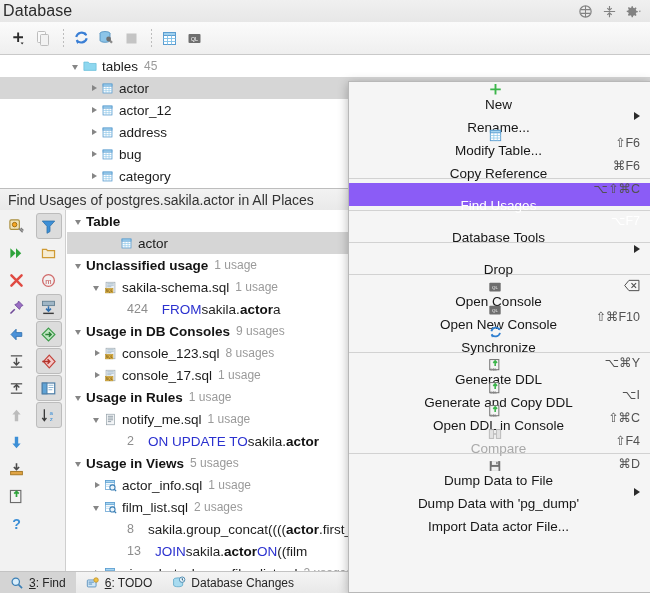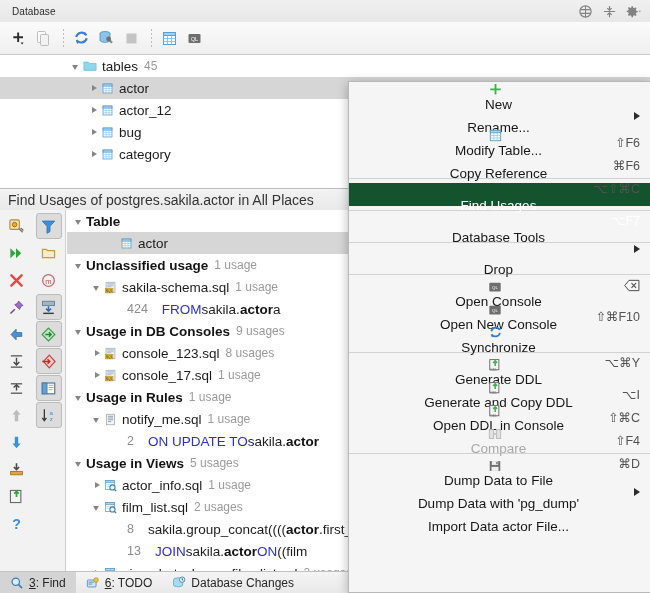--- a/index.html
+++ b/index.html
@@ -11,21 +11,21 @@
   }
   .app{position:relative;width:650px;height:593px;overflow:hidden;background:#ffffff;}
 
   
   .titlebar{
     position:absolute;left:0;top:0;width:650px;height:22px;
     background:linear-gradient(#f0f0f0,#e7e7e7);
     border-bottom:1px solid #c6c6c6;
     display:flex;align-items:center;
   }
-  .titlebar .title{padding-left:12px;font-size:10px;color:#2b2b2b;letter-spacing:.1px;}
+  .titlebar .title{padding-left:3px;font-size:16px;color:#2b2b2b;letter-spacing:.1px;}
   .titlebar .tb-actions{margin-left:auto;display:flex;align-items:center;gap:9px;padding-right:9px;}
   .tbicon{width:15px;height:15px;display:block;opacity:.72;}
 
   
   .toolbar{
     position:absolute;left:0;top:22px;width:650px;height:33px;
     background:linear-gradient(#fbfbfb,#efefef);
     border-bottom:1px solid #c9c9c9;
     display:flex;align-items:center;padding-left:7px;box-sizing:border-box;
   }
@@ -89,21 +89,21 @@
   .sitem u{text-decoration:underline;}
 
   
   .ctxmenu{
     position:absolute;left:348px;top:81px;width:302px;height:512px;
     background:#f5f5f5;border:1px solid #b8b8b8;border-right:none;
     box-shadow:0 2px 10px rgba(0,0,0,.28);
     box-sizing:border-box;overflow:hidden;
   }
   .mi{height:23px;display:flex;align-items:center;padding:0 10px 0 8px;font-size:13.5px;color:#171717;white-space:nowrap;flex-direction:column;}
-  .mi.sel{background:#14532d;color:#ffffff;}
+  .mi.sel{background:#8b5cf6;color:#ffffff;}
   .mi.disabled{color:#a9a9a9;}
   .mi .mico{width:15px;height:15px;margin-right:7px;flex:0 0 15px;display:flex;align-items:center;justify-content:center;}
   .mi .mlabel{flex:0 0 auto;}
   .mi .mkey{margin-left:auto;color:#525252;font-size:12.5px;padding-left:22px;}
   .mi.sel .mkey{color:#ffffff;}
   .mi .msub{margin-left:auto;padding-left:22px;}
   .msub i{display:block;width:0;height:0;border-left:6px solid #2b2b2b;
           border-top:4px solid transparent;border-bottom:4px solid transparent;}
   .msep{height:1px;background:#d2d2d2;margin:4px 0;}
 </style>
@@ -223,20 +223,32 @@
         <div class="dbrow">
           <span style="width: 88px; flex: 0 0 88px;"></span>
           <span class="arrow right"></span>
           <span style="display: inline-flex; align-items: center; justify-content: center; width: 13px; height: 13px; flex: 0 0 13px; margin-right: 5px;">
             <svg viewBox="0 0 16 16" width="13" height="13">
         <rect x="2.5" y="2.5" width="11" height="11" fill="#fff" stroke="#5b9dd0"></rect>
         <rect x="2.5" y="2.5" width="11" height="2.6" fill="#a6d5f0" stroke="#5b9dd0"></rect>
         <path d="M6.2 5.1v8.4M9.9 5.1v8.4M2.5 8h11M2.5 10.7h11" stroke="#8ec8ea" stroke-width=".8"></path>
             </svg>
           </span>
+          <span>address</span>
+        </div>
+        <div class="dbrow">
+          <span style="width: 88px; flex: 0 0 88px;"></span>
+          <span class="arrow right"></span>
+          <span style="display: inline-flex; align-items: center; justify-content: center; width: 13px; height: 13px; flex: 0 0 13px; margin-right: 5px;">
+            <svg viewBox="0 0 16 16" width="13" height="13">
+        <rect x="2.5" y="2.5" width="11" height="11" fill="#fff" stroke="#5b9dd0"></rect>
+        <rect x="2.5" y="2.5" width="11" height="2.6" fill="#a6d5f0" stroke="#5b9dd0"></rect>
+        <path d="M6.2 5.1v8.4M9.9 5.1v8.4M2.5 8h11M2.5 10.7h11" stroke="#8ec8ea" stroke-width=".8"></path>
+            </svg>
+          </span>
           <span>bug</span>
         </div>
         <div class="dbrow">
           <span style="width: 88px; flex: 0 0 88px;"></span>
           <span class="arrow right"></span>
           <span style="display: inline-flex; align-items: center; justify-content: center; width: 13px; height: 13px; flex: 0 0 13px; margin-right: 5px;">
             <svg viewBox="0 0 16 16" width="13" height="13">
         <rect x="2.5" y="2.5" width="11" height="11" fill="#fff" stroke="#5b9dd0"></rect>
         <rect x="2.5" y="2.5" width="11" height="2.6" fill="#a6d5f0" stroke="#5b9dd0"></rect>
         <path d="M6.2 5.1v8.4M9.9 5.1v8.4M2.5 8h11M2.5 10.7h11" stroke="#8ec8ea" stroke-width=".8"></path>

